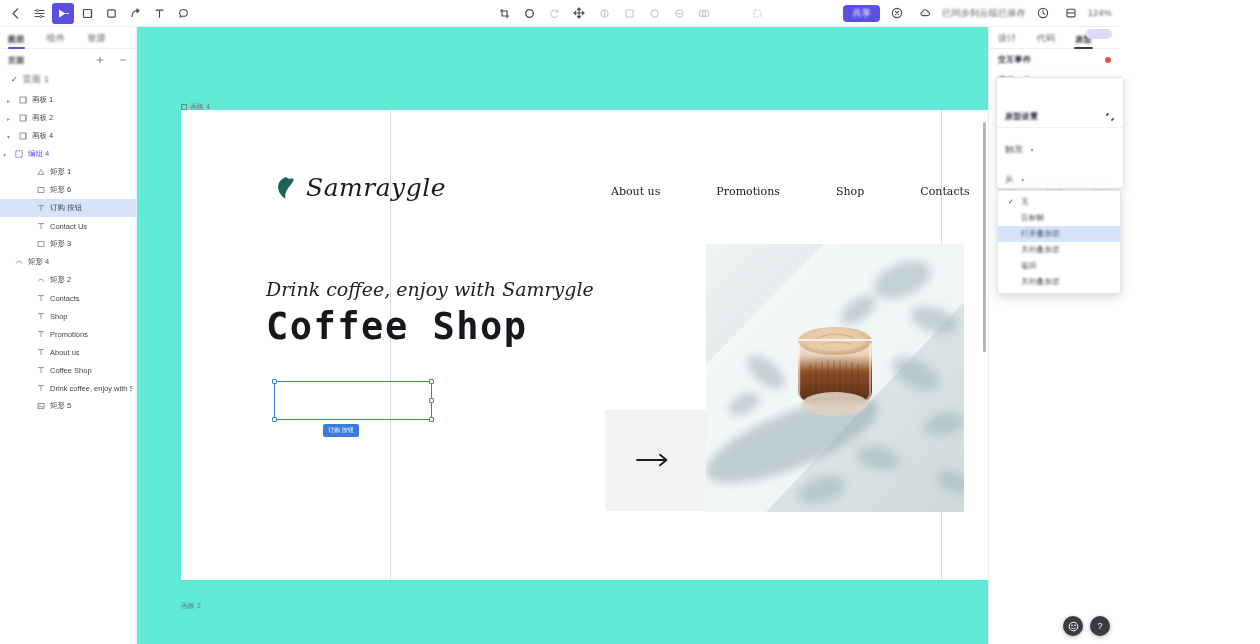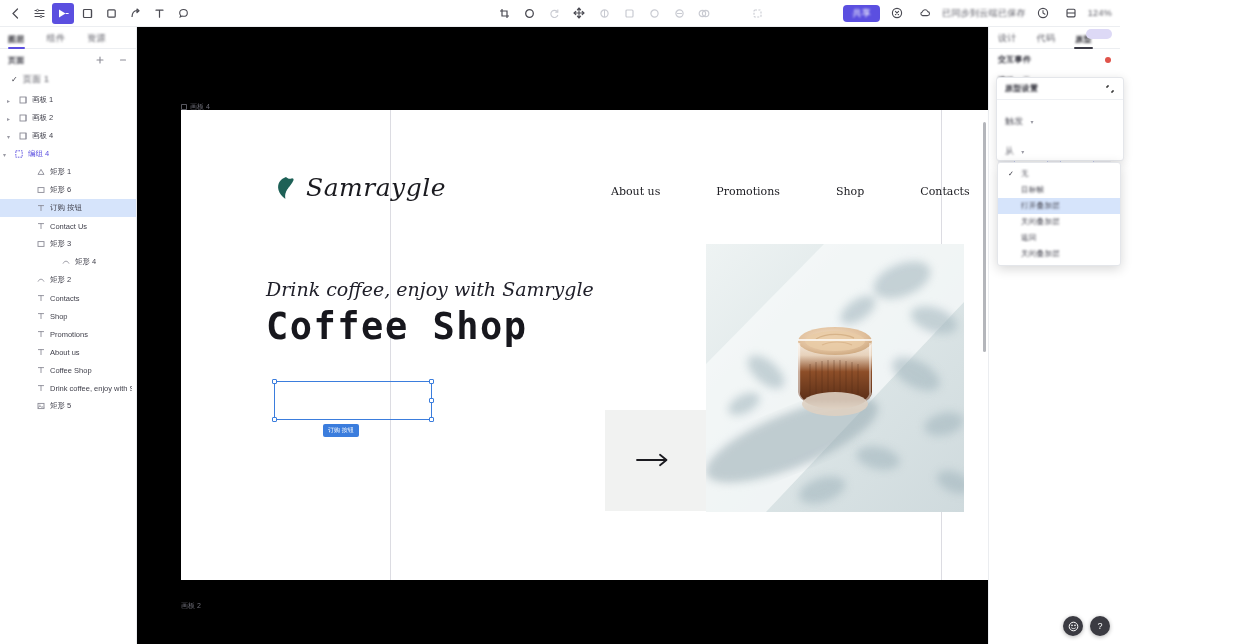--- a/index.html
+++ b/index.html
@@ -69,21 +69,21 @@
     display: flex; align-items: center; height: 18px; font-size: 7.5px;
     color: #3f3f4a; cursor: pointer; gap: 4px; padding-right: 4px;
   }
   .lrow.sel { background: #d6e4fb; }
   .lrow.purple .lbl, .lrow.purple .lico { color: #5b4fe0; }
   .caret { width: 9px; font-size: 6px; color: #9a9aa4; text-align: center; flex: 0 0 9px; }
   .lico { width: 11px; flex: 0 0 11px; display: flex; align-items: center; justify-content: center; color: #8b8b96; }
   .lbl { filter: blur(0.55px); white-space: nowrap; overflow: hidden; }
 
   
-  .canvas { flex: 1; position: relative; background: #000000; overflow: hidden; }
+  .canvas { flex: 1; position: relative; background: #5eead4; overflow: hidden; }
   .frame-label {
     position: absolute; font-size: 7px; color: #6e6e78; display: flex; align-items: center; gap: 3px;
     filter: blur(0.5px); cursor: pointer;
   }
   .frame {
     position: absolute; background: #ffffff; overflow: hidden;
   }
   .guide-v { position: absolute; width: 1px; background: #dcdce2; }
 
   
@@ -151,20 +151,21 @@
 
   
   .popover {
     position: absolute; left: 996px; top: 50px; width: 128px; background: #ffffff;
     border: 1px solid #e4e6ea; box-shadow: 0 2px 10px rgba(0,0,0,.13);
     border-radius: 3px; z-index: 60;
   }
   .pop-head {
     display: flex; align-items: center; height: 22px; padding: 0 8px;
     border-bottom: 1px solid #eef0f3;
+    margin-top: 28px;
   }
   .pop-head .blur-txt { font-size: 8px; color: #2e2e38; font-weight: bold; }
   .pop-row {
     display: flex; align-items: center; height: 18px; padding: 0 8px; gap: 5px;
     font-size: 7.5px; color: #4a4a55; cursor: pointer; margin-top: 12px;
   }
   .pop-row .chev { margin-left: 2px; color: #9a9aa4; font-size: 6px; }
   .menu {
     position: absolute; left: 1, top: 0; margin-top: 2px;
     width: 124px; background: #fff; border: 1px solid #e4e6ea;
@@ -477,21 +478,21 @@
           </div>
           <div class="lrow" style="padding-left: 22px;">
             <span class="caret"></span>
             <span class="lico">
               <svg width="8" height="8" viewBox="0 0 8 8">
                 <rect x="1" y="1.6" width="6" height="4.8" stroke="currentColor" stroke-width=".9" fill="none"></rect>
               </svg>
             </span>
             <span class="lbl">矩形 3</span>
           </div>
-          <div class="lrow" style="padding-left: 22px; margin-left: 25px;">
+          <div class="lrow" style="">
             <span class="caret"></span>
             <span class="lico">
               <svg width="8" height="8" viewBox="0 0 8 8">
                 <path d="M1 5.5c1.5-3 4.5-3 6-0" stroke="currentColor" stroke-width=".9" fill="none"></path>
               </svg>
             </span>
             <span class="lbl">矩形 4</span>
           </div>
           <div class="lrow" style="padding-left: 22px;">
             <span class="caret"></span>

